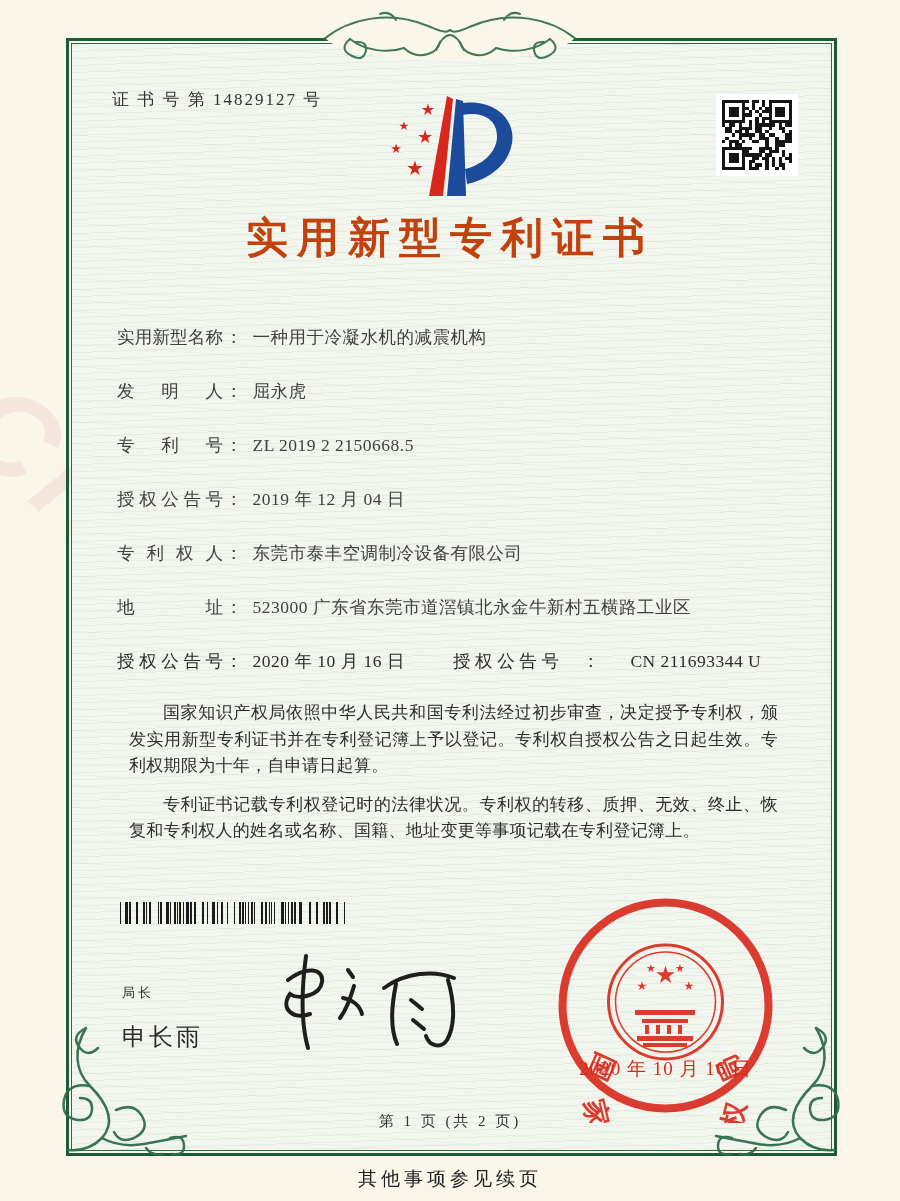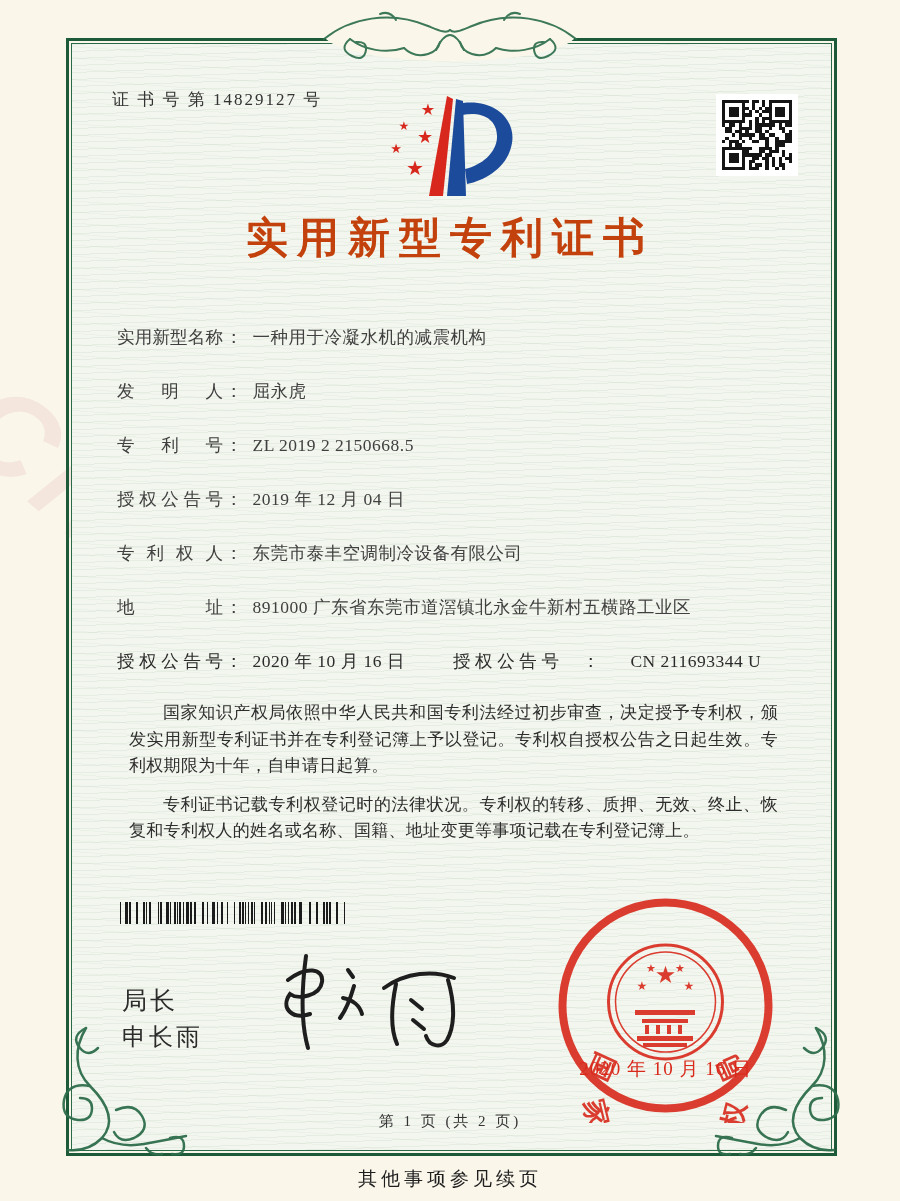--- a/index.html
+++ b/index.html
@@ -54,21 +54,21 @@
   .gpair{display:flex;align-items:center;}
   .gpair2{margin-left:48px;gap:21px;}
 
   
   .bodytext{left:117px;top:688px;width:673px;font-size:17px;line-height:26.5px;
             color:#2d2d2d;letter-spacing:0.3px;text-align:justify;}
   .bodytext p{margin:12px;text-indent:2em;}
 
   
   .barcode{left:120px;top:902px;}
-  .signoff-title{left:122px;top:984px;font-size:25px;letter-spacing:3px;}
+  .signoff-title{left:122px;top:984px;font-size:13px;letter-spacing:3px;}
   .signoff-name{left:122px;top:1021px;font-size:24px;letter-spacing:3px;}
   .signature{left:248px;top:946px;}
   .seal{left:548px;top:888px;}
   .seal-date{left:548px;top:1056px;width:235px;text-align:center;
              color:#d8291b;font-size:19px;letter-spacing:1px;font-weight:500;}
   .page-info{left:0;right:0;top:1112px;text-align:center;font-size:15px;
              letter-spacing:3px;color:#333;}
   .continuation{left:0;right:0;top:1166px;text-align:center;font-size:19px;
                 letter-spacing:4px;color:#1f1f1f;font-weight:500;}
 
@@ -420,21 +420,21 @@
     <span class="fvalue">2019 年 12 月 04 日</span>
   </div>
   <div class="field">
     <span class="flabel">专利权人</span>
       <span class="fcolon">：</span>
     <span class="fvalue">东莞市泰丰空调制冷设备有限公司</span>
   </div>
   <div class="field">
     <span class="flabel">地址</span>
       <span class="fcolon">：</span>
-    <span class="fvalue">891000 广东省东莞市道滘镇北永金牛新村五横路工业区</span>
+    <span class="fvalue">523000 广东省东莞市道滘镇北永金牛新村五横路工业区</span>
   </div>
   <div class="grant">
     <span class="gpair">
       <span class="flabel">授权公告号</span>
         <span class="fcolon">：</span>
       <span class="fvalue">2020 年 10 月 16 日</span>
     </span>
     <span class="gpair gpair2">
       <span class="flabel">授权公告号</span>
         <span class="fcolon">：</span>

